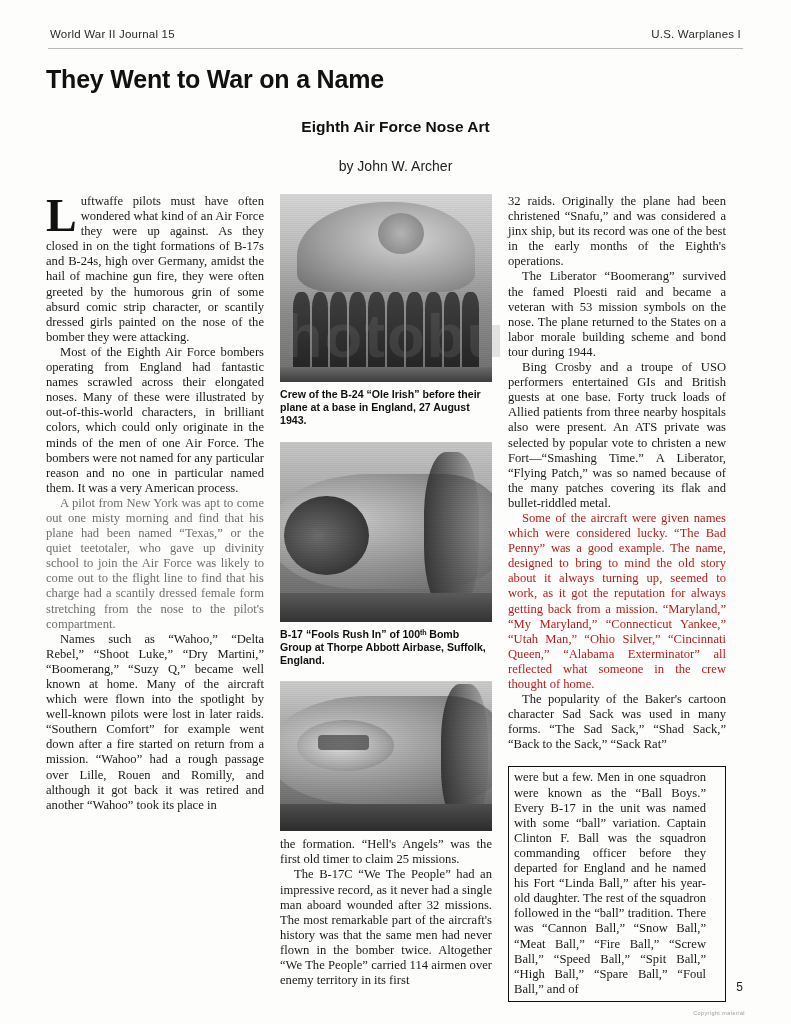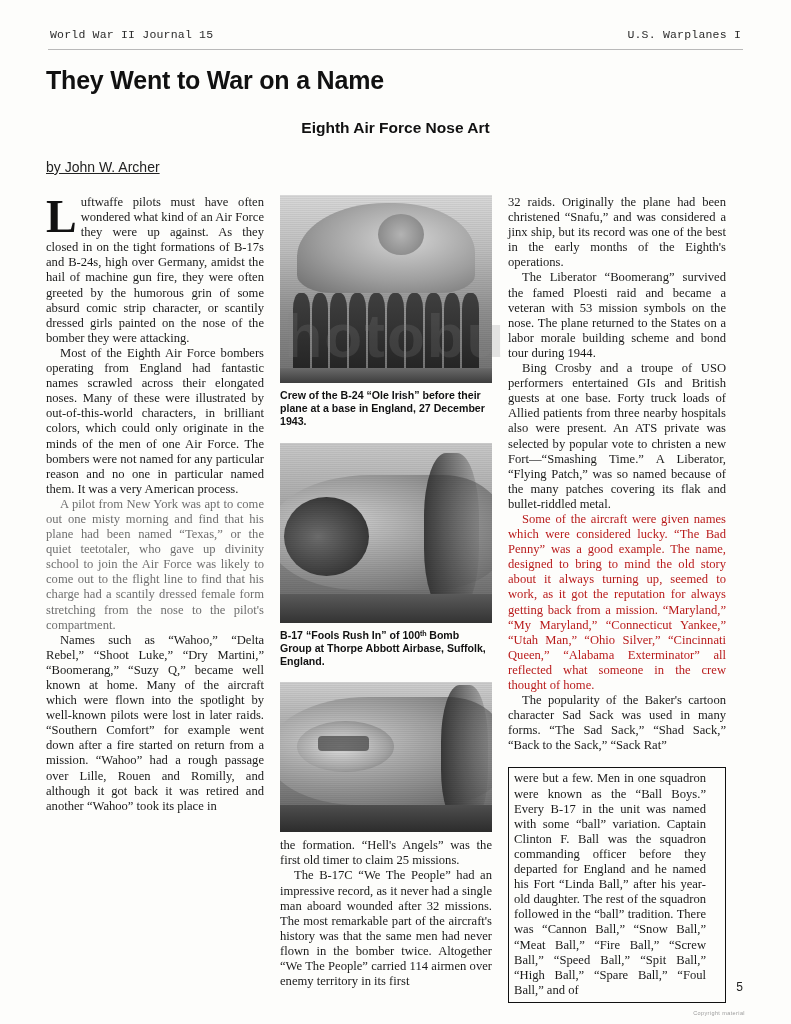--- a/index.html
+++ b/index.html
@@ -22,21 +22,21 @@
     height: 1024px;
     background: #fdfdfb;
     box-sizing: border-box;
     padding: 28px 46px 20px 46px;
   }
   
   .running-head {
     display: flex;
     justify-content: space-between;
     align-items: center;
-    font-family: Liberation Mono, monospace;
+    font-family: Liberation Sans, sans-serif;
     font-size: 11.5px;
     color: #2b2b2b;
     letter-spacing: 0.2px;
     padding: 0 4px 2px 4px;
   }
   .rule-top {
     border-bottom: 1px solid #b9b9b9;
     margin: 6px 2px 16px 2px;
   }
   
@@ -51,25 +51,25 @@
   }
   .subtitle {
     text-align: center;
     font-family: "Liberation Sans", sans-serif;
     font-weight: bold;
     font-size: 15.5px;
     margin: 24px 0 0 0;
     color: #111;
   }
   .byline {
+    text-align: center;
     font-family: "Liberation Sans", sans-serif;
     font-size: 14px;
     margin: 22px 0 0 0;
     color: #222;
-    text-decoration: underline;
   }
   
   .columns {
     display: flex;
     gap: 16px;
     margin-top: 20px;
     height: 800px;
   }
   .col {
     width: 218px;
@@ -219,21 +219,21 @@
           <div class="crew"></div>
             <div class="crew"></div>
             <div class="crew"></div>
           <div class="crew"></div>
             <div class="crew"></div>
             <div class="crew"></div>
           <div class="crew"></div>
         </div>
         <div class="shape" style="left:0;bottom:0;width:100%;height:8%;background:linear-gradient(180deg,#6a6a6a,#3d3d3d);"></div>
       </div>
-      <div class="caption">Crew of the B-24 “Ole Irish” before their plane at a base in England, 27 December 1943.</div>
+      <div class="caption">Crew of the B-24 “Ole Irish” before their plane at a base in England, 27 August 1943.</div>
 
       <div class="photo ph-grad-b" style="height:180px">
         <div class="fuselage"></div>
         <div class="nose-dark"></div>
         <div class="prop"></div>
         <div class="grain"></div>
         <div class="shape" style="left:0;bottom:0;width:100%;height:16%;background:linear-gradient(180deg,#5a5a5a,#333);"></div>
       </div>
       <div class="caption"><span>B-17 “Fools Rush In” of 100ᵗʰ Bomb Group at Thorpe Abbott Airbase, Suffolk, England.</span></div>
 

